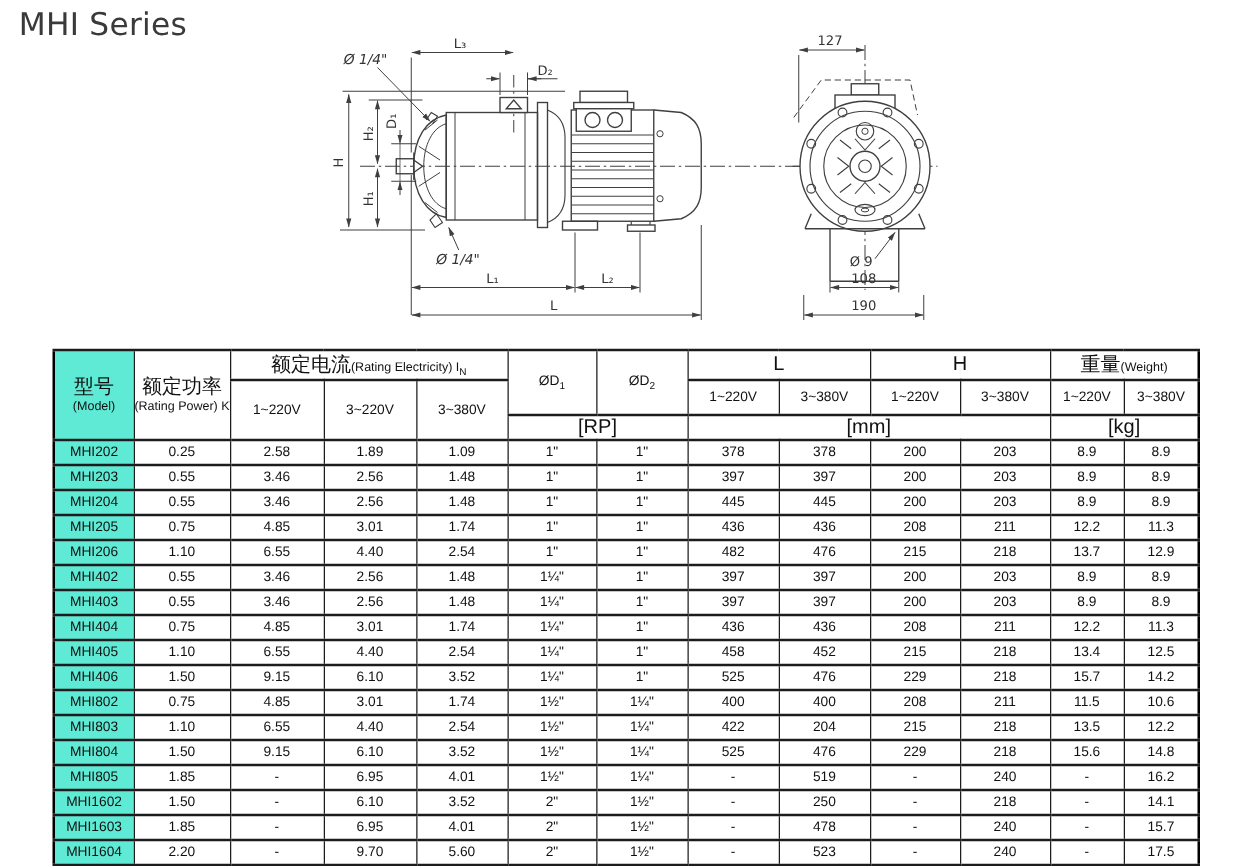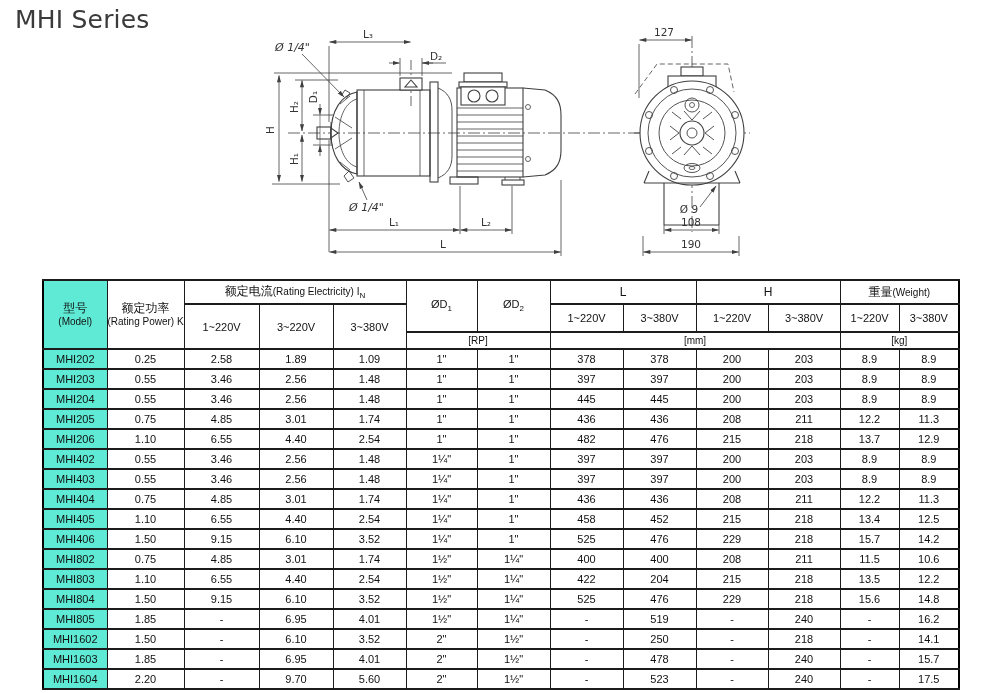--- a/index.html
+++ b/index.html
@@ -20,24 +20,24 @@
     border-collapse:collapse;table-layout:fixed;
     font-size:11px;color:#111;border:2px solid #000;
   }
   .spec-table th,.spec-table td{
     border:1px solid #1c1c1c;border-top-width:2px;border-bottom-width:2px;
     text-align:center;vertical-align:middle;padding:0;font-weight:normal;
     white-space:nowrap;overflow:hidden;
   }
   .spec-table thead tr.h1 th{height:22px;}
   .spec-table thead tr.h2 th{height:26px;}
-  .spec-table thead tr.h3 th{height:15px;font-size:10px;margin-top:40px;}
+  .spec-table thead tr.h3 th{height:15px;font-size:16px;margin-top:40px;}
   .spec-table tbody td{height:18px;}
   .model-col{background:#5eead4;}
-  .zh{font-size:12px;}
+  .zh{font-size:16px;}
   .en{font-size:10px;}
   .hdr-2line div{line-height:1.25;}
   .spec-table sub{font-size:8px;}
 </style>
 </head>
 <body>
 
 <div class="page-title">MHI Series</div>
 
 <svg class="drawing" width="1000" height="268" viewBox="0 0 1000 268">

